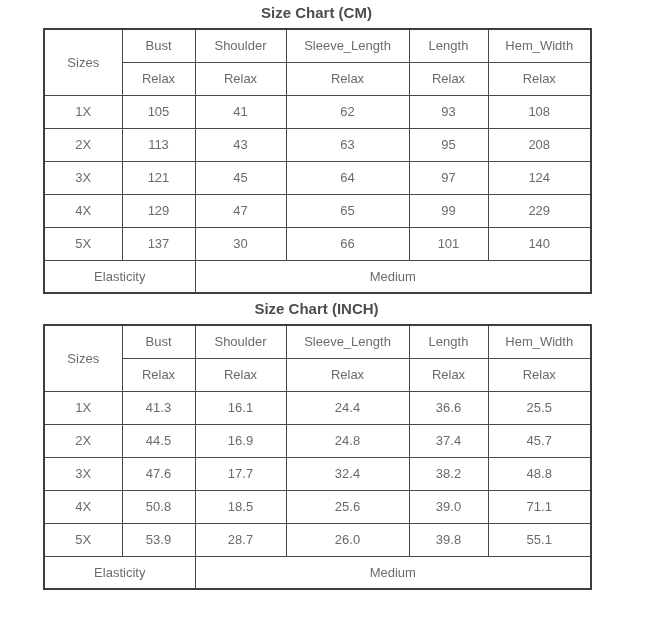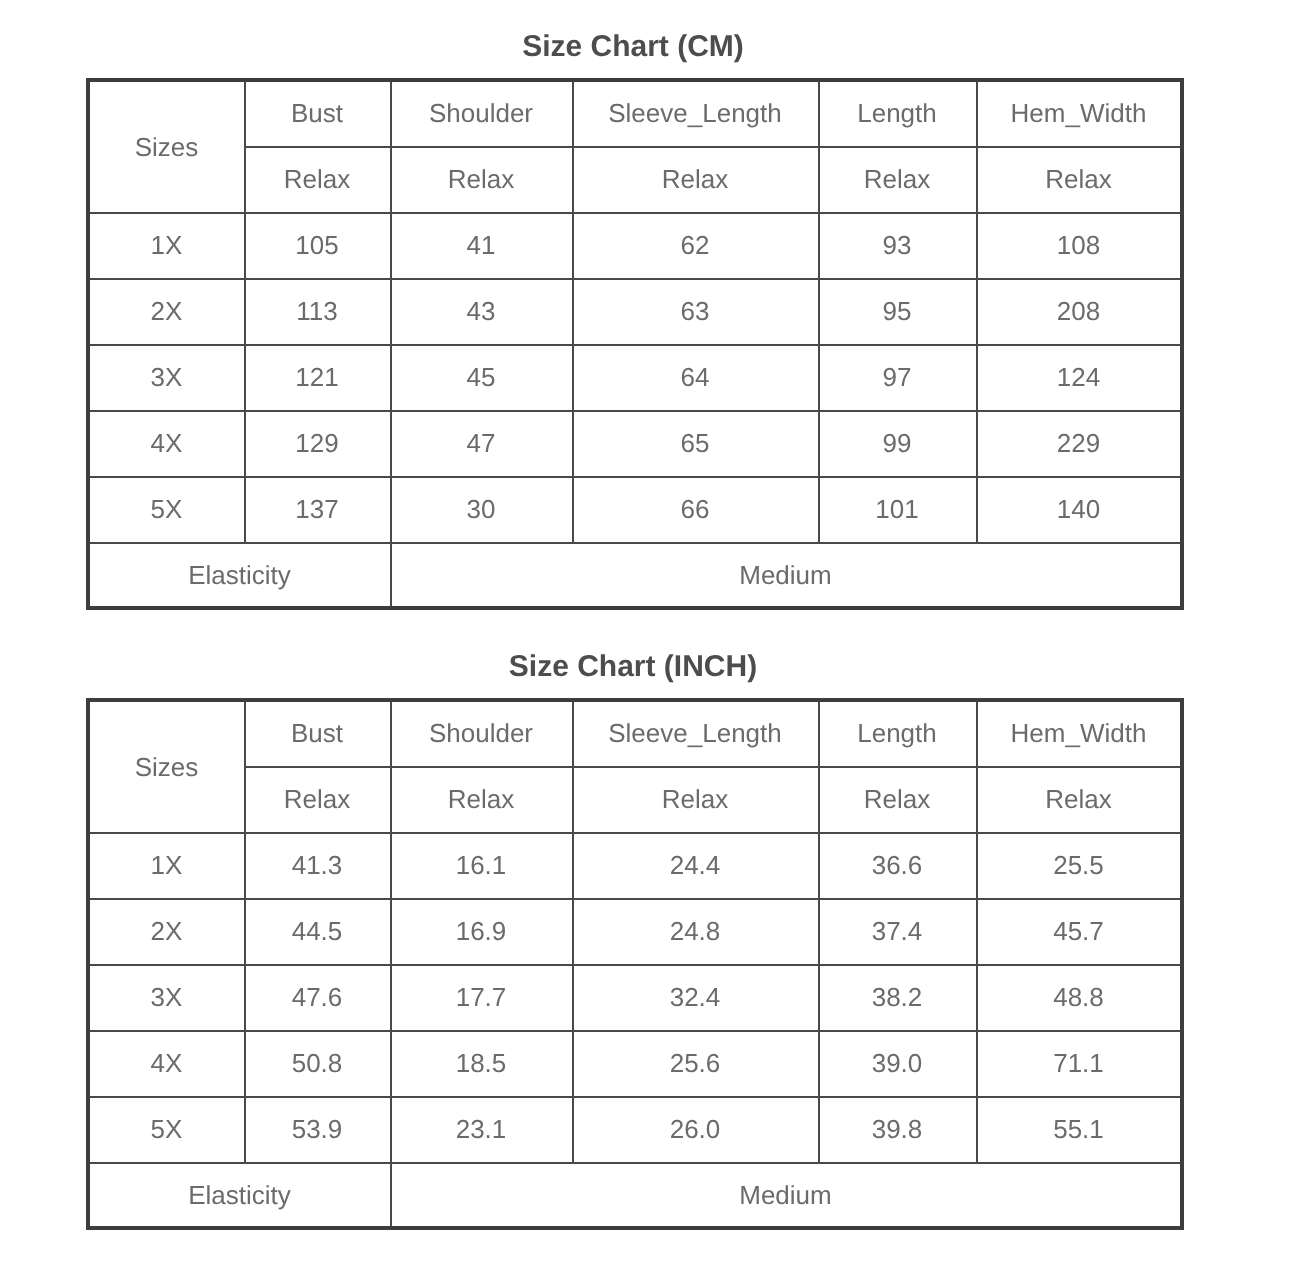--- a/index.html
+++ b/index.html
@@ -4,31 +4,31 @@
 <style>
   * { box-sizing: border-box; }
   html, body { margin: 0; padding: 0; }
   body {
     width: 652px;
     height: 634px;
     background: #ffffff;
     font-family: "Liberation Sans", sans-serif;
     overflow: hidden;
   }
-  .page { padding: 13px 0 0 43px; }
+  .page { padding: 2px 0 0 43px; }
   .chart-title {
     width: 547px;
     text-align: center;
     font-weight: bold;
     font-size: 15px;
     color: #4d4d4d;
     margin: 2px 0 7px 0;
     line-height: 17px;
   }
-  .chart-title.second { margin-top: 20px; }
+  .chart-title.second { margin-top: 6px; }
   table.size-table {
     border-collapse: collapse;
     table-layout: fixed;
     width: 547px;
     border: 2px solid #3d3d3d;
   }
   table.size-table td {
     border: 1px solid #4a4a4a;
     height: 33px;
     text-align: center;
@@ -180,21 +180,21 @@
         <td>4X</td>
         <td>50.8</td>
         <td>18.5</td>
         <td>25.6</td>
         <td>39.0</td>
         <td>71.1</td>
       </tr>
       <tr>
         <td>5X</td>
         <td>53.9</td>
-        <td>23.1</td>
+        <td>28.7</td>
         <td>26.0</td>
         <td>39.8</td>
         <td>55.1</td>
       </tr>
       <tr>
         <td colspan="2">Elasticity</td>
         <td colspan="4">Medium</td>
       </tr>
     </tbody>
   </table>

